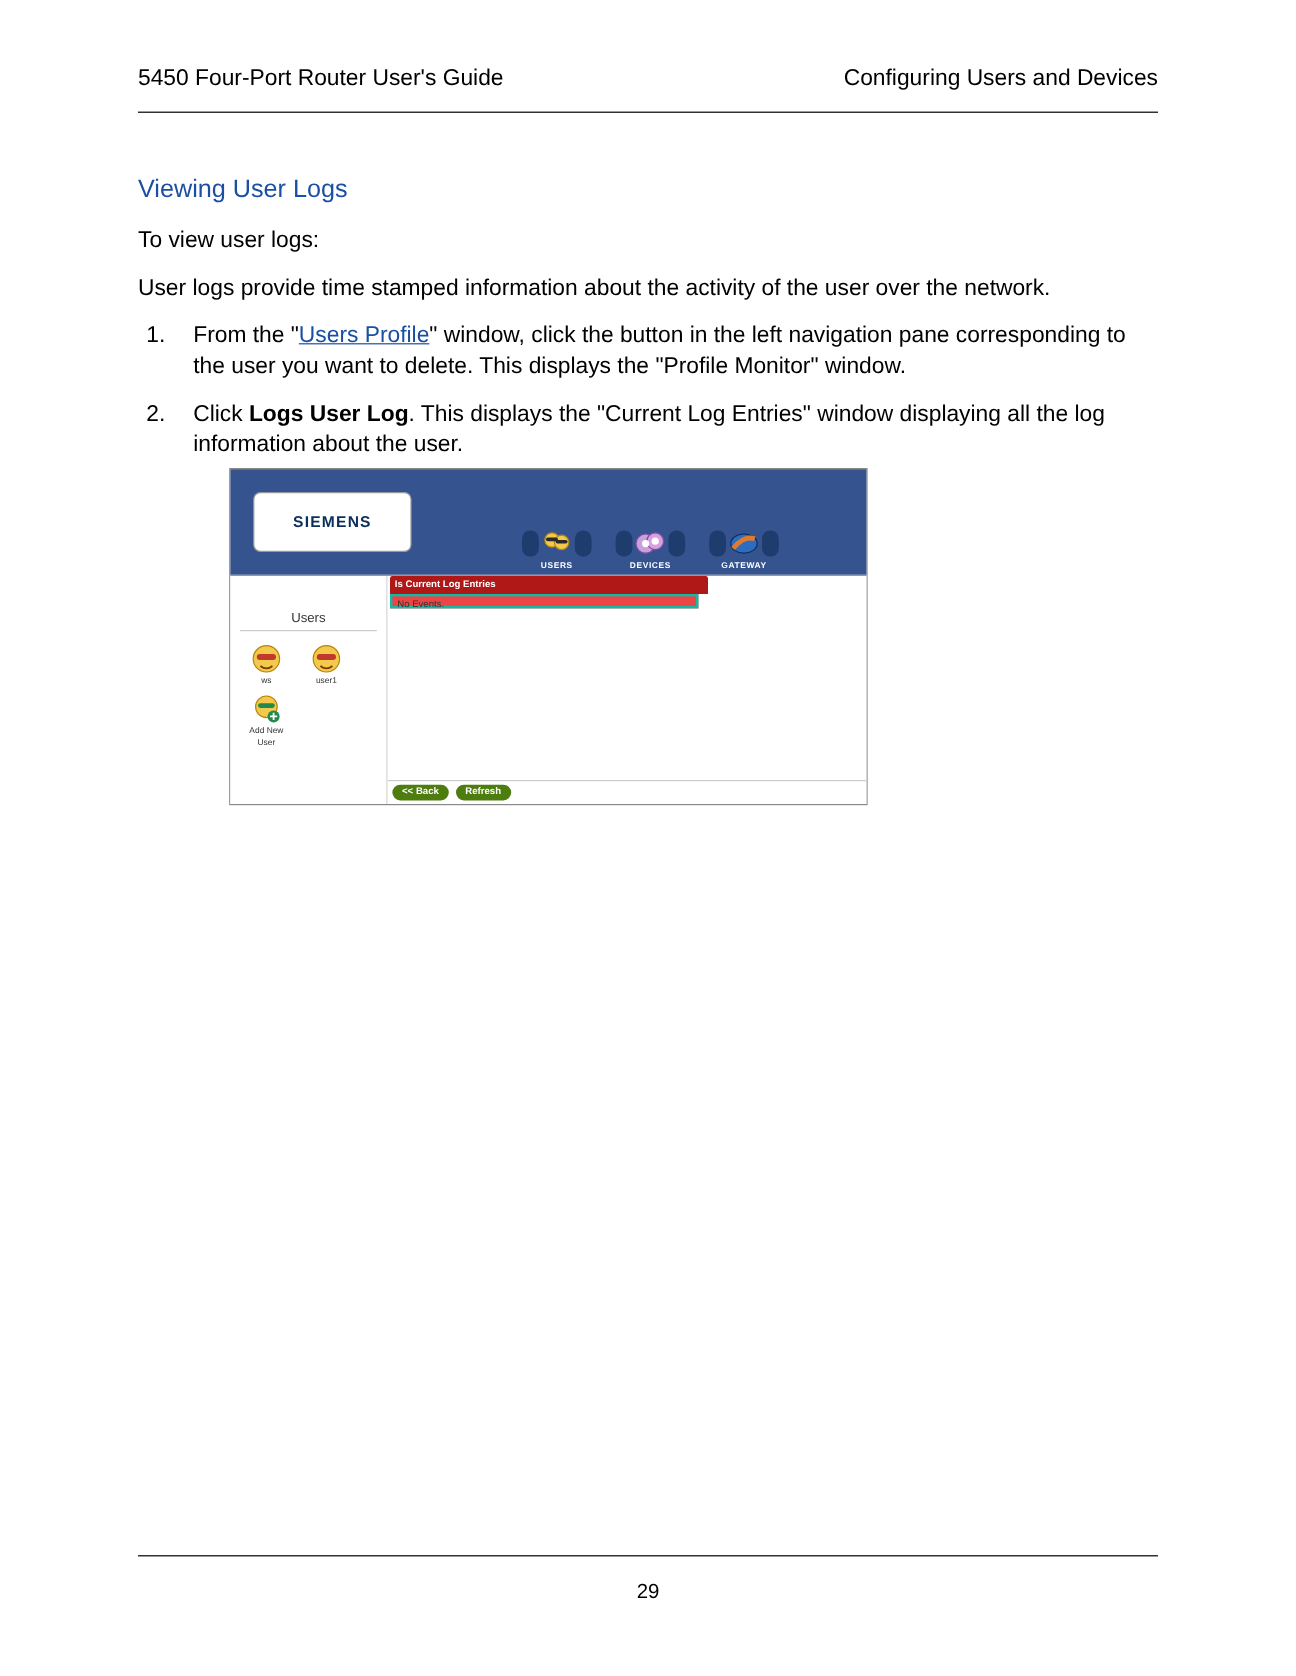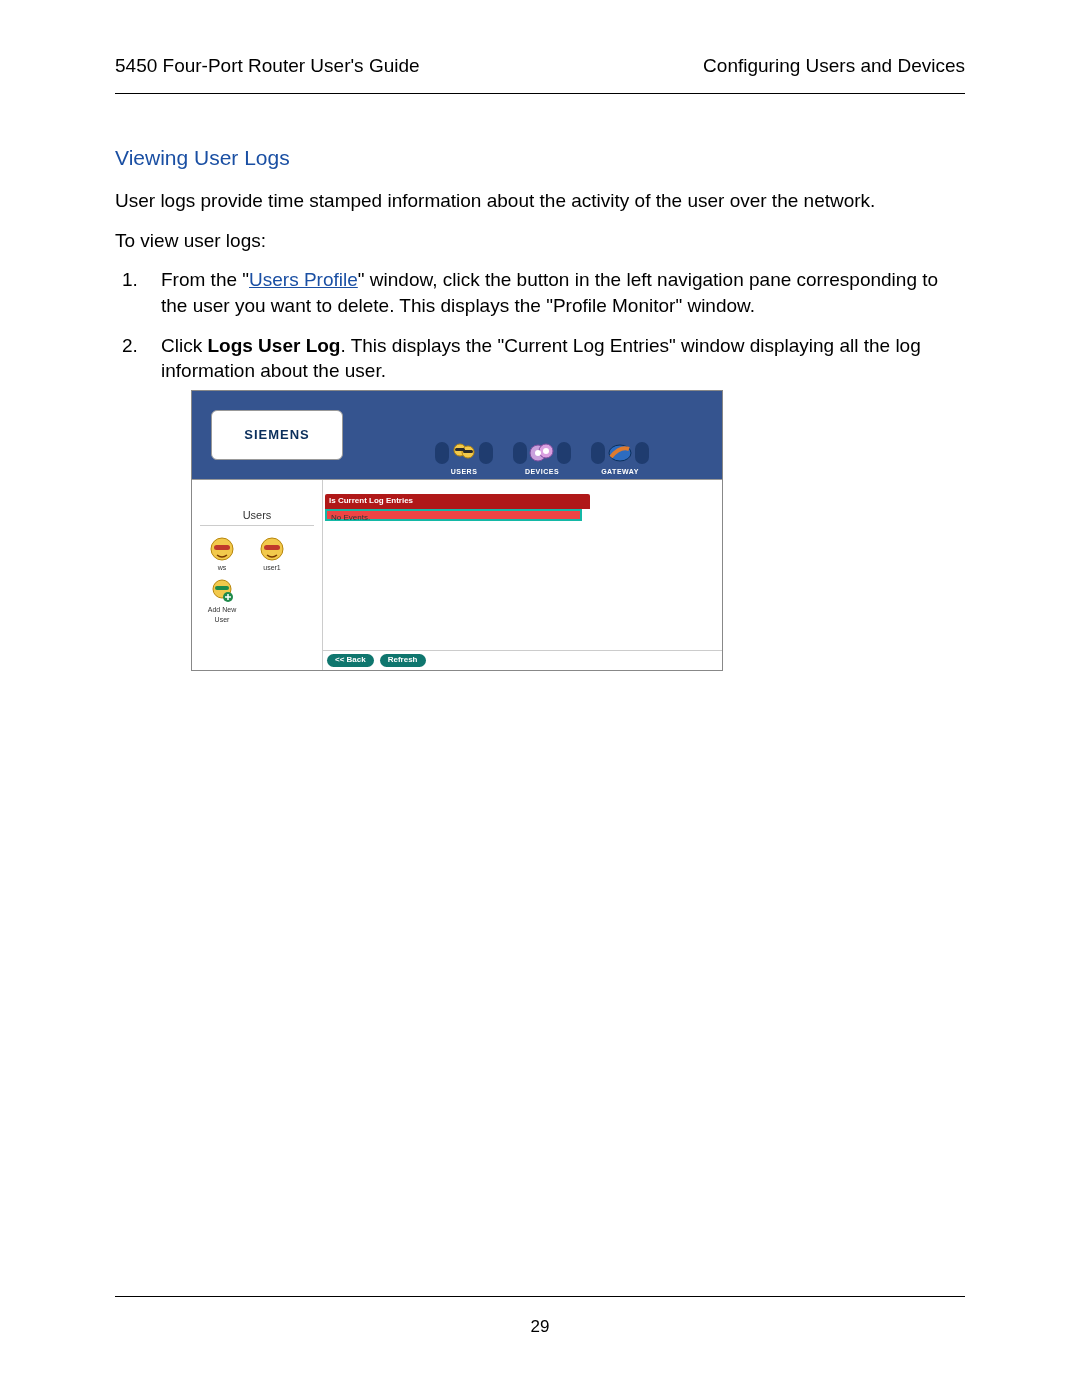--- a/index.html
+++ b/index.html
@@ -147,21 +147,21 @@
   .user-face {
     width: 26px; height: 26px;
     margin: 0 auto;
   }
   .user-label { font-size: 7px; color: #333; margin-top: 1px; }
 
   .main-area {
     flex: 1;
     background: #fff;
     position: relative;
-    padding: 14px 2px 4px 2px;
+    padding: 0 2px 4px 2px;
   }
   .red-bar {
     background: #b01818;
     color: #fff;
     font-size: 8px;
     font-weight: bold;
     padding: 2px 4px;
     border-radius: 2px 2px 0 0;
     width: 65%;
   }
@@ -175,21 +175,21 @@
     box-sizing: border-box;
     background: #ef4444;
   }
   .fig-footer {
     border-top: 1px solid #ccc;
     padding: 3px 4px;
     display: flex;
     gap: 6px;
   }
   .pill-btn {
-    background: #0f766e;
+    background: #4d7c0f;
     color: #fff;
     font-size: 8px;
     font-weight: bold;
     padding: 1px 8px;
     border-radius: 8px;
     display: inline-block;
   }
 
   .page-footer {
     position: absolute;
@@ -207,23 +207,23 @@
 
 <div class="page">
 
   <div class="header-line">
     <span>5450 Four-Port Router User's Guide</span>
     <span>Configuring Users and Devices</span>
   </div>
 
   <div class="section-title">Viewing User Logs</div>
 
+  <div class="body-text">To view user logs:</div>
+
   <div class="body-text">User logs provide time stamped information about the activity of the user over the network.</div>
-
-  <div class="body-text">To view user logs:</div>
 
   <ol class="steps">
     <li>
       <span>From the "</span><span class="link">Users Profile</span><span>" window, click the button in the left navigation pane corresponding to the user you want to delete. This displays the "Profile Monitor" window.</span>
     </li>
     <li>
       <span>Click </span><span class="bold">Logs User Log</span><span>. This displays the "Current Log Entries" window displaying all the log information about the user.</span>
 
       
       <div class="figure">

